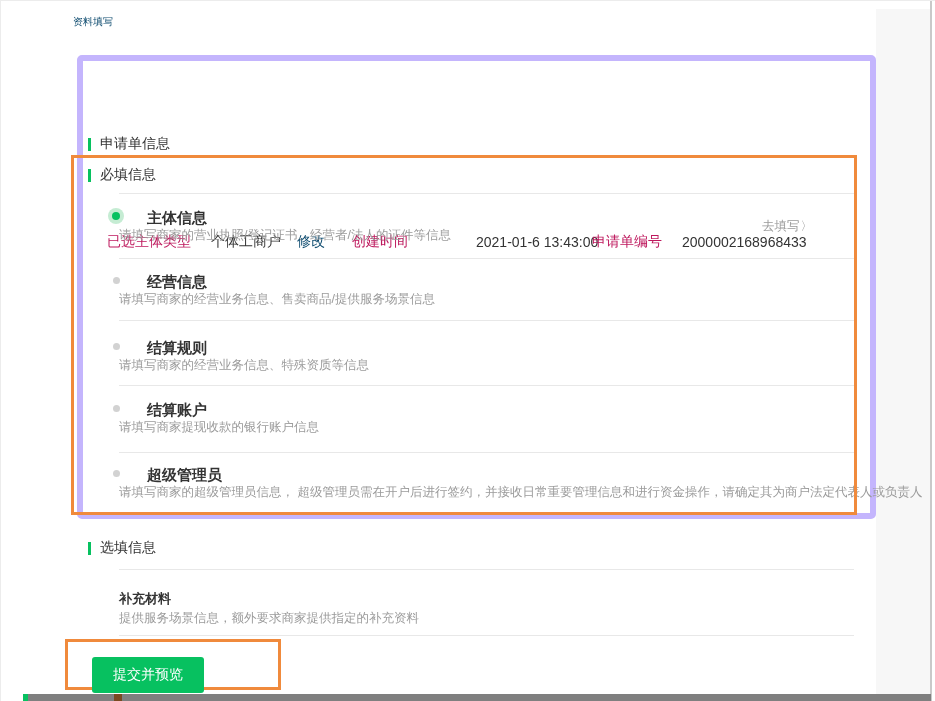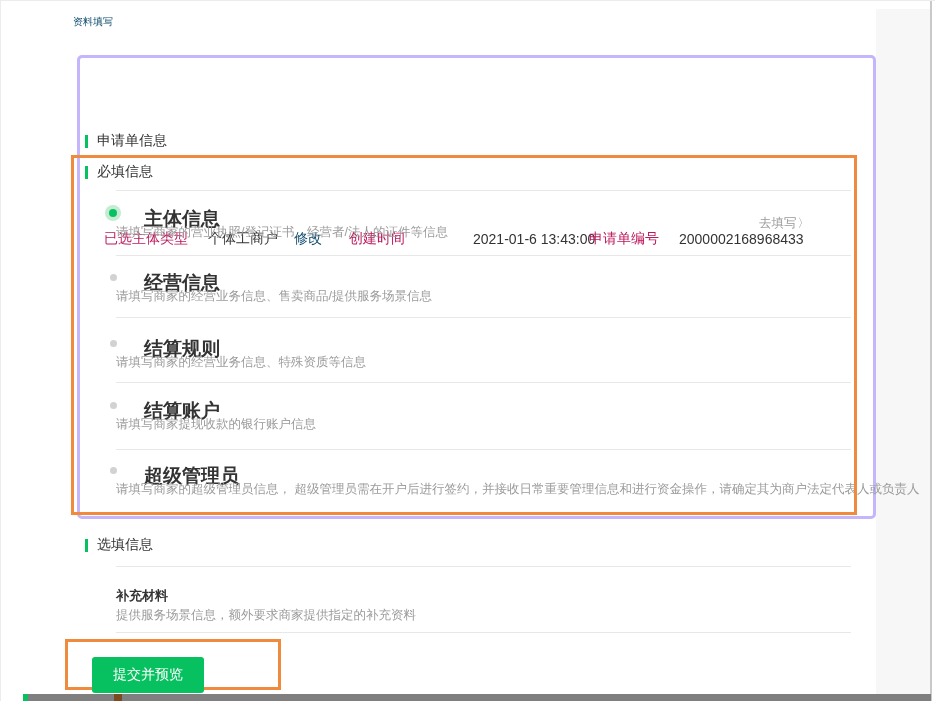--- a/index.html
+++ b/index.html
@@ -25,39 +25,39 @@
     background: #f7f7f7;
   }
   .right-edge-line {
     position: absolute; left: 929px; top: 0; width: 2px; height: 701px;
     background: #c9c9c9;
   }
 
   .card {
     position: absolute; left: 76px; top: 54px; width: 799px; height: 464px;
     background: #ffffff;
-    border: 3px solid #c4b5fd;
+    border: 6px solid #c4b5fd;
     border-radius: 5px;
   }
 
   .section-header { position: absolute; height: 16px; display: flex; align-items: center; }
   .accent-bar { width: 3px; height: 13px; background: #07C160; margin-right: 9px; }
   .section-header .sec-title { font-size: 14px; color: #333; white-space: nowrap; }
 
   .info-row { position: absolute; top: 113px; height: 16px; }
   .info-group { position: absolute; display: flex; align-items: center; white-space: nowrap; font-size: 14px; color: #333; }
   .info-group .lbl { color: #be185d; margin-right: 13px; }
   .info-group .val { color: #333; margin-left: 7px; }
   .link-blue { color: #0c4a6e; margin-left: 16px; cursor: pointer; font-family: Liberation Mono, monospace; }
 
   .divider { position: absolute; left: 36px; width: 735px; height: 1px; background: #e8e8e8; }
 
   .req-item-title {
     position: absolute; left: 64px;
-    font-size: 19px; font-weight: bold; color: #333; white-space: nowrap;
+    font-size: 15px; font-weight: bold; color: #333; white-space: nowrap;
   }
   .req-item-desc {
     position: absolute; left: 36px;
     font-size: 12.5px; color: #9b9b9b; white-space: nowrap;
   }
 
   .radio-on {
     position: absolute; left: 25px; width: 16px; height: 16px; border-radius: 50%;
     background: #c5ecd3;
   }

